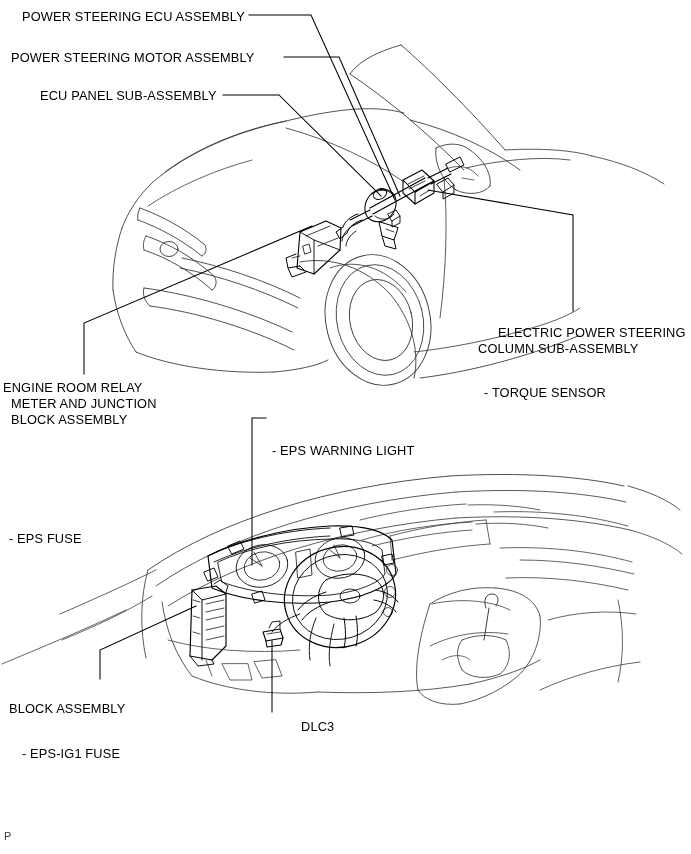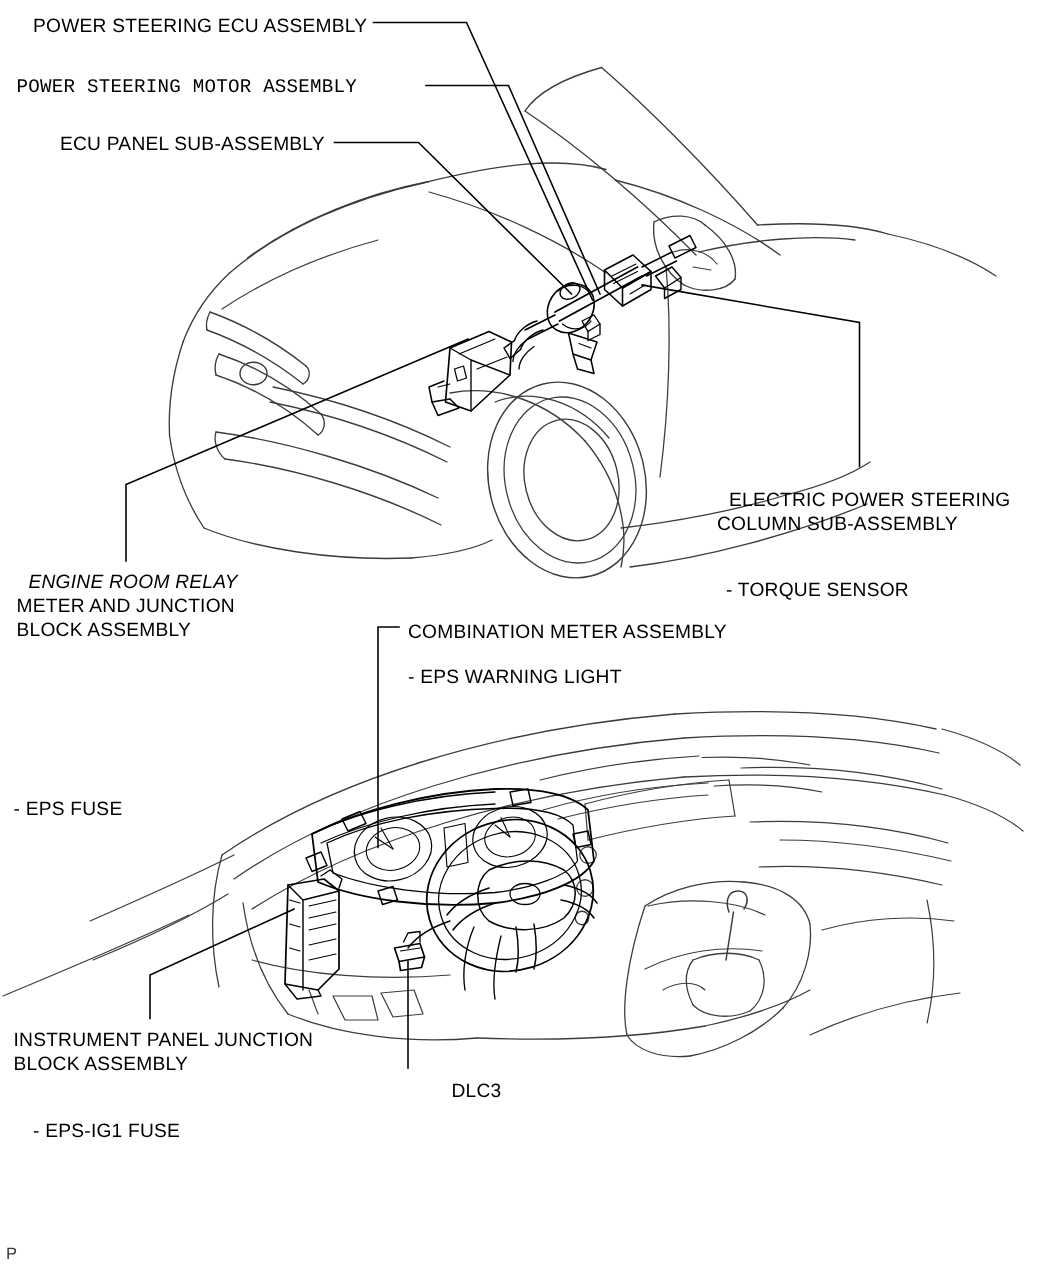--- a/index.html
+++ b/index.html
@@ -330,43 +330,41 @@
       <polyline points="573,311 573,215 428,190"></polyline>
       <polyline points="84,374 84,323 312,226"></polyline>
       <polyline points="266,418 252,418 252,565"></polyline>
       <polyline points="100,679 100,650 196,606"></polyline>
       <polyline points="272,712 272,641"></polyline>
     </g>
   </svg>
 
   <div class="lbl" style="left:22px;  top:9px;">POWER STEERING ECU ASSEMBLY</div>
 
-  <div class="lbl" style="left:11px;  top:50px;font-family:Liberation Mono, monospace;">POWER STEERING MOTOR ASSEMBLY</div>
+  <div class="lbl" style="left:11px;  top:50px;">POWER STEERING MOTOR ASSEMBLY</div>
 
   <div class="lbl" style="left:40px;  top:88px;">ECU PANEL SUB-ASSEMBLY</div>
 
-  <div class="lbl" style="left:486px; top:325px;">ELECTRIC POWER STEERING</div>
+  <div class="lbl" style="left:498px; top:325px;">ELECTRIC POWER STEERING</div>
 
   <div class="lbl" style="left:478px; top:341px;">COLUMN SUB-ASSEMBLY</div>
 
   <div class="lbl" style="left:484px; top:385px;">- TORQUE SENSOR</div>
 
-  <div class="lbl" style="left:19px;  top:380px;font-style:italic;">ENGINE ROOM RELAY</div>
+  <div class="lbl" style="left:3px;  top:380px;">ENGINE ROOM RELAY</div>
 
   <div class="lbl" style="left:11px;  top:396px;">METER AND JUNCTION</div>
 
   <div class="lbl" style="left:11px;  top:412px;">BLOCK ASSEMBLY</div>
 
   <div class="lbl" style="left:9px;   top:486px;margin-top:45px;">- EPS FUSE</div>
 
-  <div class="lbl" style="left:272px; top:413px;">COMBINATION METER ASSEMBLY</div>
 
   <div class="lbl" style="left:272px; top:443px;">- EPS WARNING LIGHT</div>
 
-  <div class="lbl" style="left:9px;   top:685px;">INSTRUMENT PANEL JUNCTION</div>
 
   <div class="lbl" style="left:9px;   top:701px;">BLOCK ASSEMBLY</div>
 
   <div class="lbl" style="left:257px; top:719px;margin-left:44px;">DLC3</div>
 
   <div class="lbl" style="left:22px;   top:746px;">- EPS-IG1 FUSE</div>
 
   <div class="corner-mark">P</div>
 
 </div>

